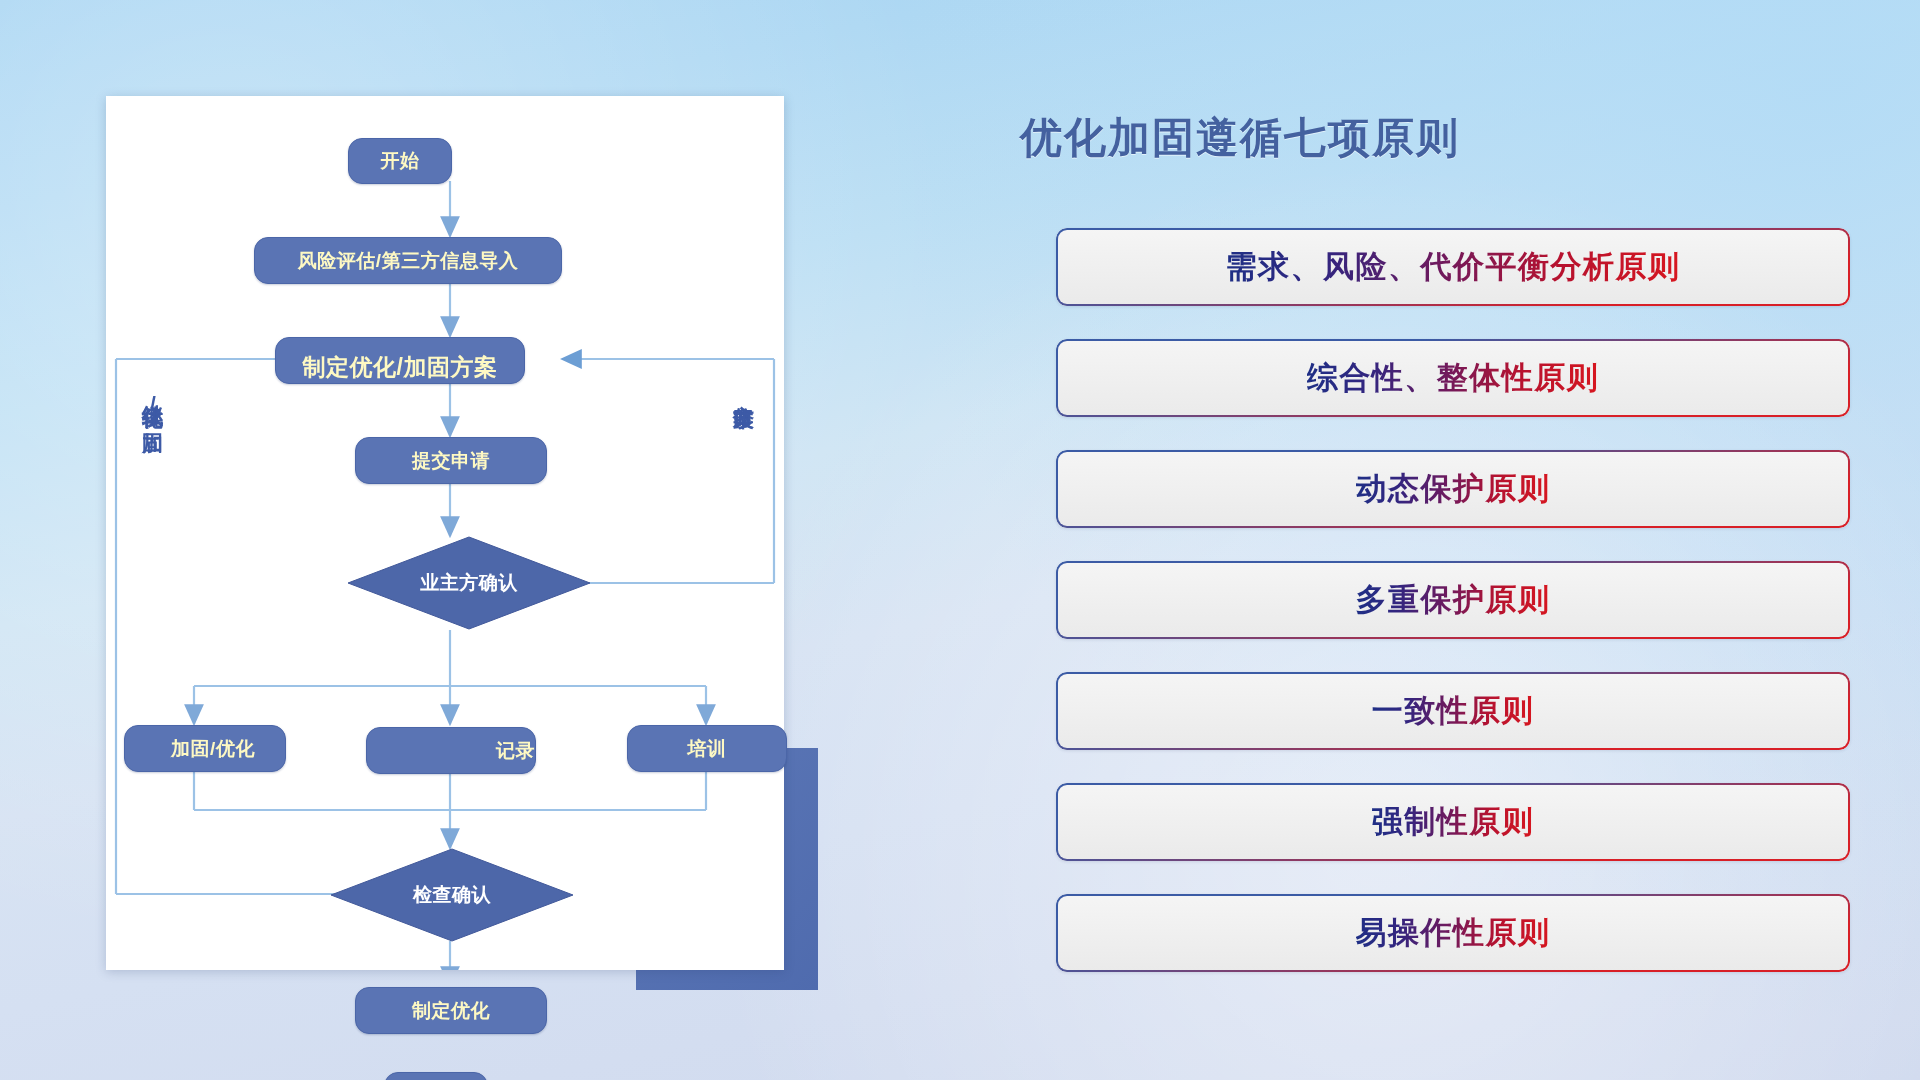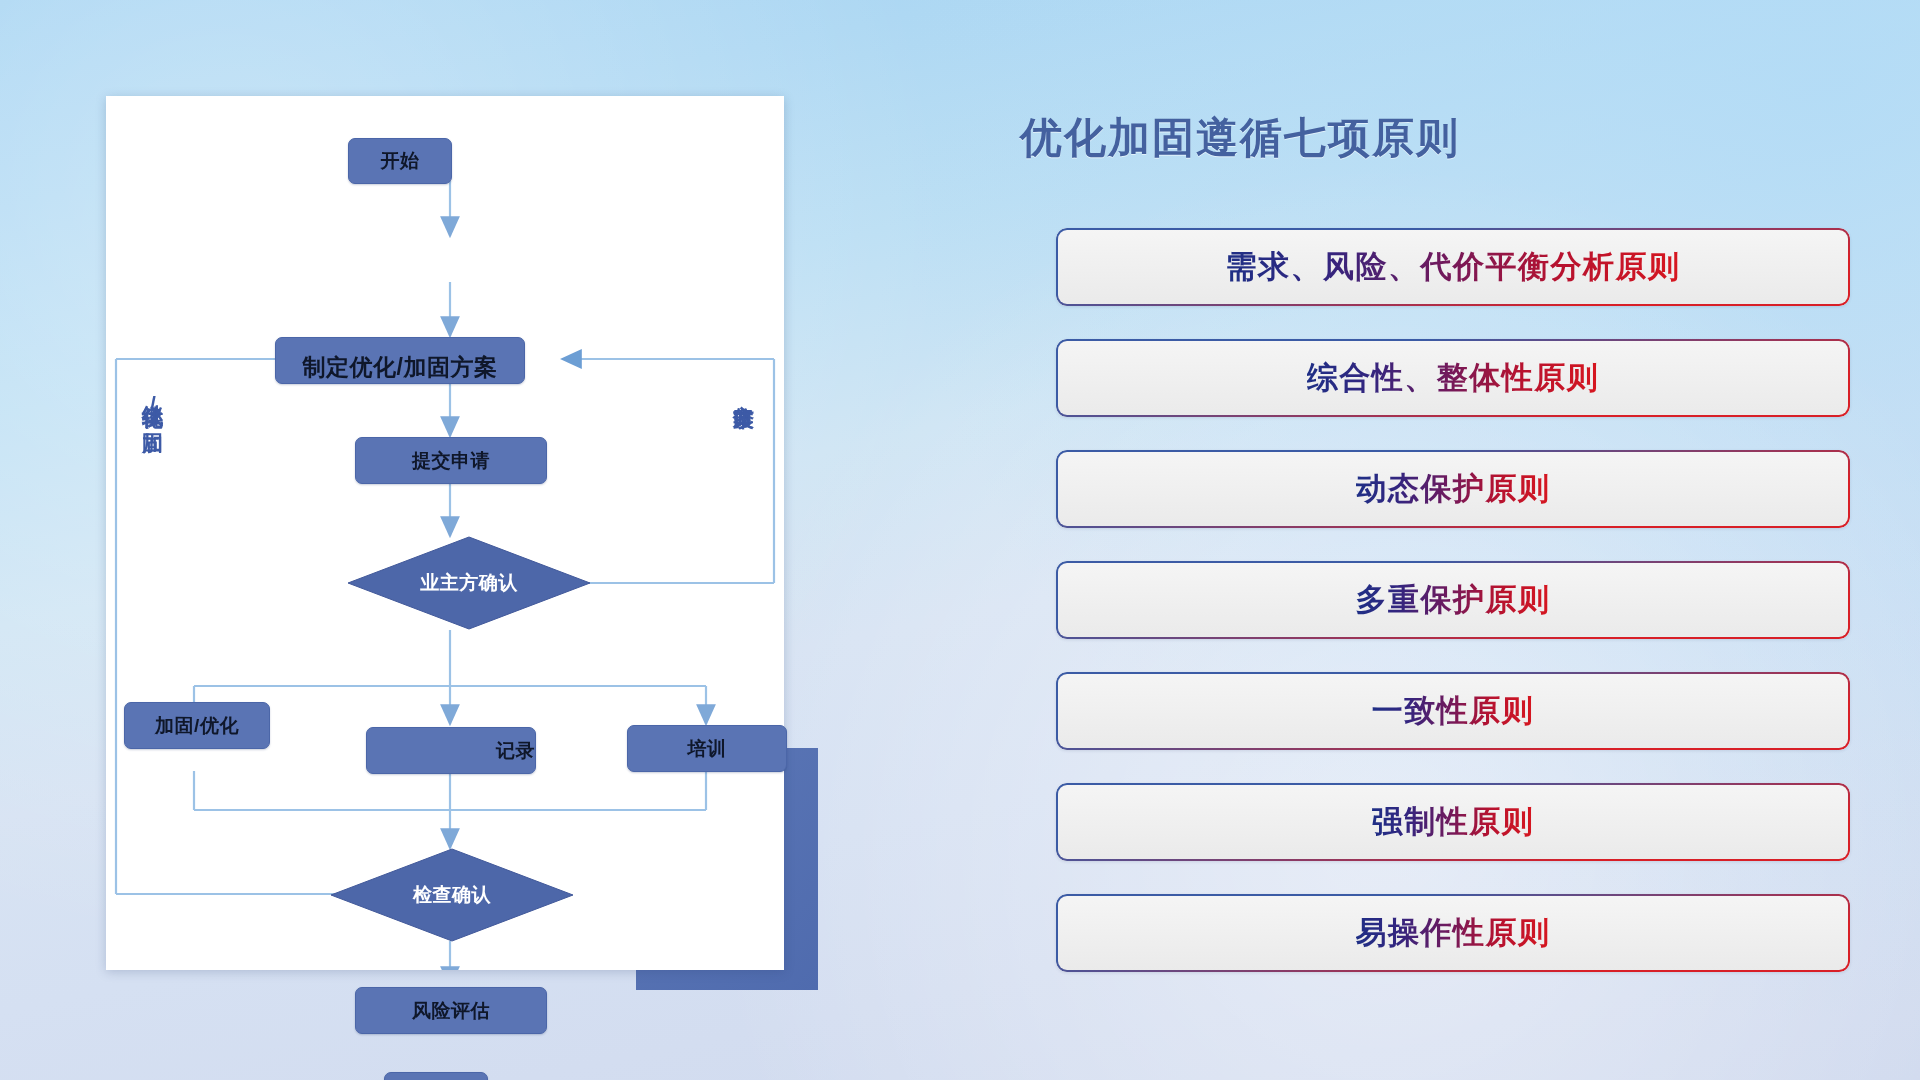--- a/index.html
+++ b/index.html
@@ -34,22 +34,22 @@
     background:#ffffff;
     box-shadow:0 2px 10px rgba(40,60,110,.22);
   }
   .chart-card .inner-svg{position:absolute;inset:0;width:100%;height:100%;}
 
   
   .node{
     position:absolute;
     background:#5a74b4;
     border:1px solid #4b66a8;
-    border-radius:7px;
-    color:#0f172a;
+    border-radius:14px;
+    color:#fef9c3;
     font-weight:bold;
     display:flex;align-items:center;justify-content:center;
     letter-spacing:.5px;
     box-shadow:0 1px 2px rgba(40,60,110,.25);
     white-space:nowrap;
   }
   .diamond-wrap{position:absolute;}
   .diamond-wrap .dm-label{
     position:absolute;inset:0;display:flex;align-items:center;justify-content:center;
     color:#ffffff;font-weight:bold;letter-spacing:.5px;pointer-events:none;
@@ -144,57 +144,60 @@
       <line x1="468" y1="487" x2="668" y2="487"></line>
       <line x1="668" y1="487" x2="668" y2="263"></line>
       <line x1="668" y1="263" x2="456" y2="263" marker-end="url(#ar2)"></line>
     </g>
   </svg>
 
   <div class="node" style="left:242px;top:42px;width:102px;height:44px;font-size:19px;">
     <span>开始</span>
   </div>
 
+  <div class="node" style="left:148px;top:141px;width:306px;height:45px;font-size:19px;">
+    <span>风险评估/第三方信息导入</span>
+  </div>
 
   <div class="node" style="left:169px;top:241px;width:248px;height:45px;font-size:23px;align-items:flex-end;">
     <span>制定优化/加固方案</span>
   </div>
 
   <div class="node" style="left:249px;top:341px;width:190px;height:45px;font-size:19px;">
     <span>提交申请</span>
   </div>
 
   <div class="diamond-wrap" style="left:241px;top:440px;width:244px;height:94px;">
     <svg width="244" height="94" viewBox="0 0 244 94">
       <polygon points="122,1 243,47 122,93 1,47" fill="#4d67a9" stroke="#42599a" stroke-width="1"></polygon>
     </svg>
     <div class="dm-label" style="font-size:19px;">业主方确认</div>
   </div>
 
-  <div class="node" style="left:18px;top:606px;width:144px;height:45px;font-size:19px;">
+  <div class="node" style="left:18px;top:629px;width:144px;height:45px;font-size:19px;padding-left:16px;">
     <span>加固/优化</span>
   </div>
 
   <div class="node" style="left:260px;top:631px;width:168px;height:45px;font-size:19px;justify-content:flex-end;">
     <span>记录</span>
   </div>
 
   <div class="node" style="left:521px;top:629px;width:158px;height:45px;font-size:19px;">
     <span>培训</span>
   </div>
 
   <div class="diamond-wrap" style="left:224px;top:752px;width:244px;height:94px;text-decoration:underline;">
     <svg width="244" height="94" viewBox="0 0 244 94">
       <polygon points="122,1 243,47 122,93 1,47" fill="#4d67a9" stroke="#42599a" stroke-width="1"></polygon>
     </svg>
     <div class="dm-label" style="font-size:19px;">检查确认</div>
   </div>
 
   <div class="node" style="left:249px;top:891px;width:190px;height:45px;font-size:19px;">
-    <span>风险评估</span>
+    <span>制定优化</span>
   </div>
 
   <div class="node" style="left:278px;top:976px;width:102px;height:44px;font-size:19px;">
     
   </div>
 
   <div class="vlabel" style="left:36px;top:292px;font-size:21px;">继续优化/加固</div>
 
   <div class="vlabel" style="left:627px;top:292px;font-size:21px;">方案修改</div>
 </div>

